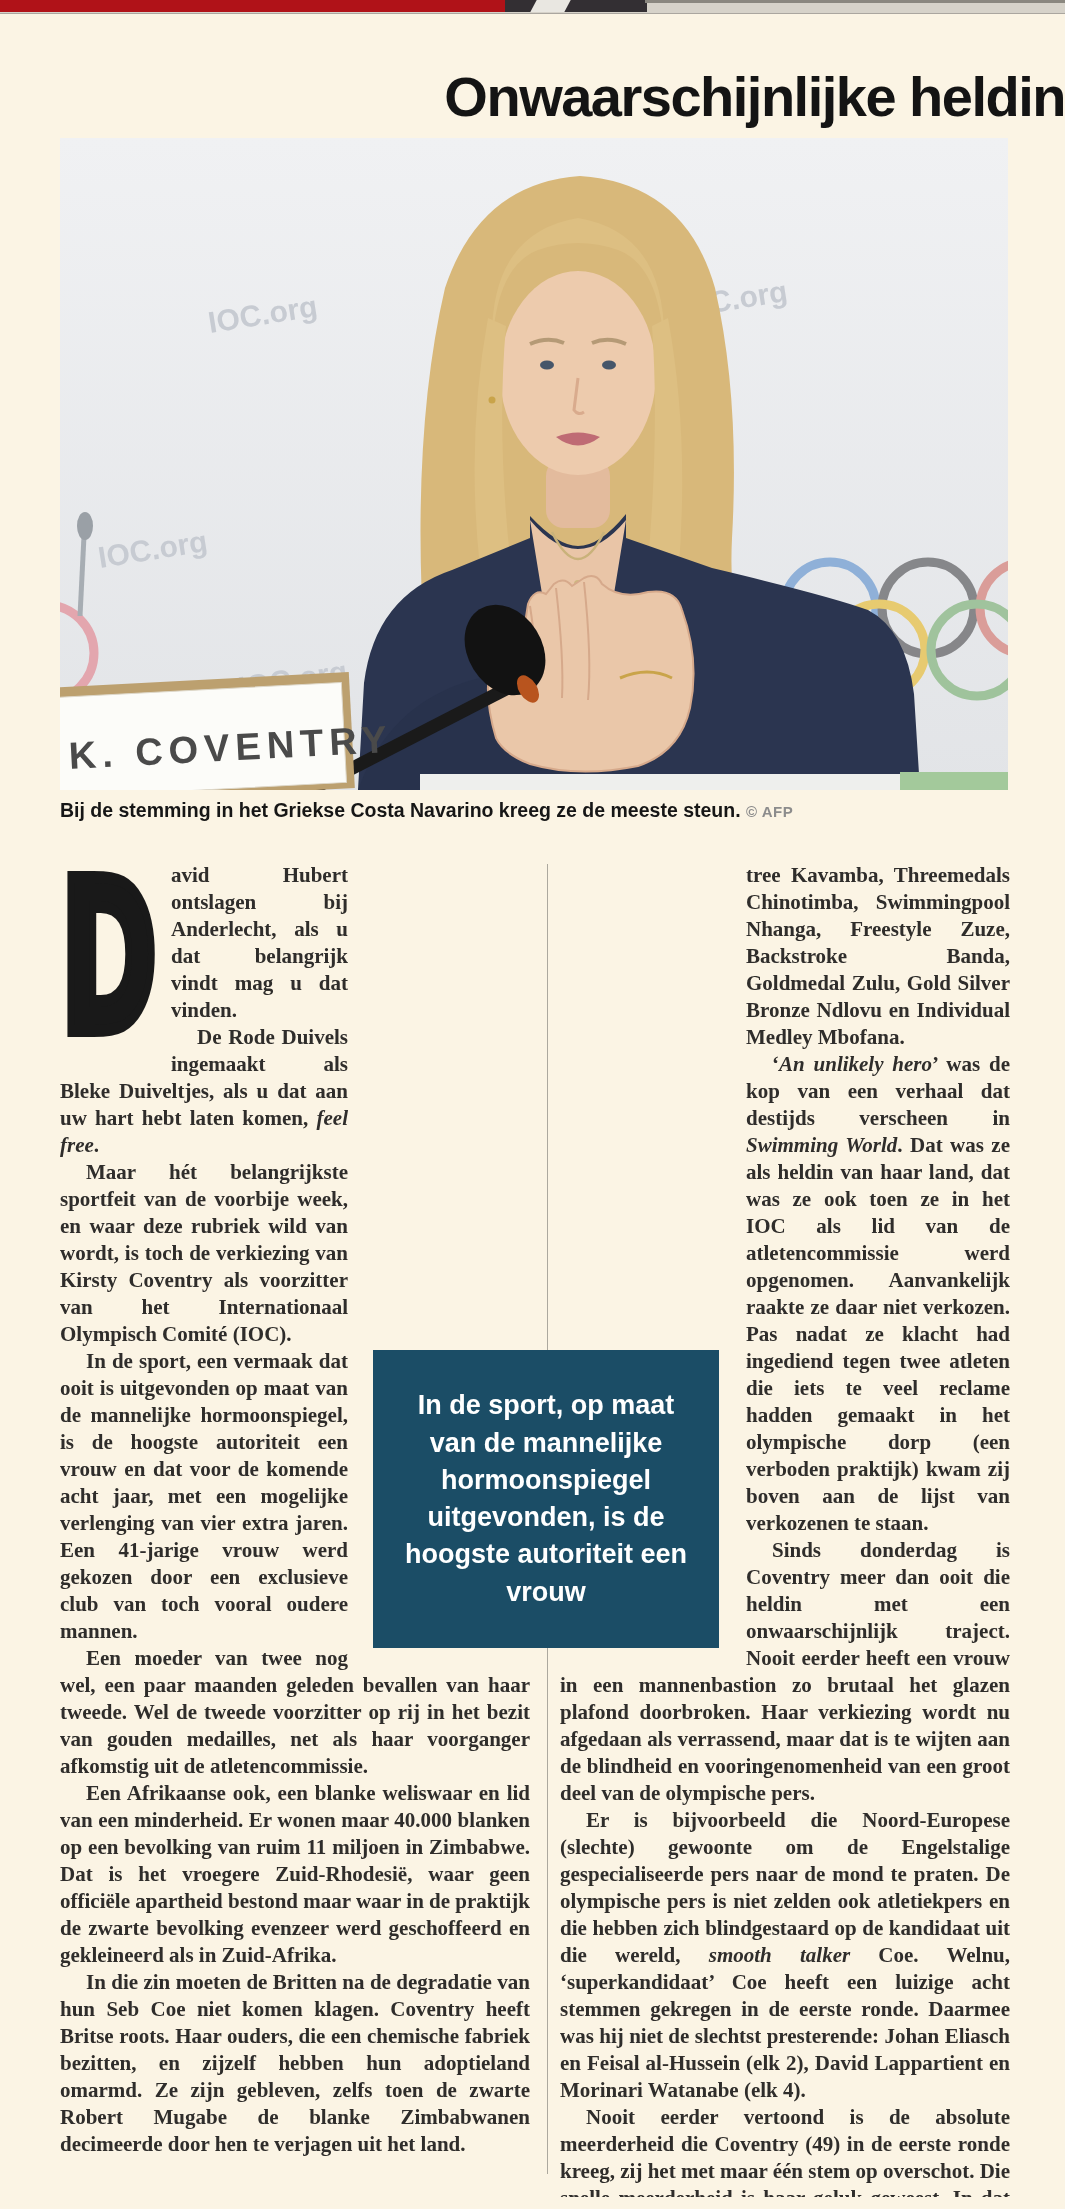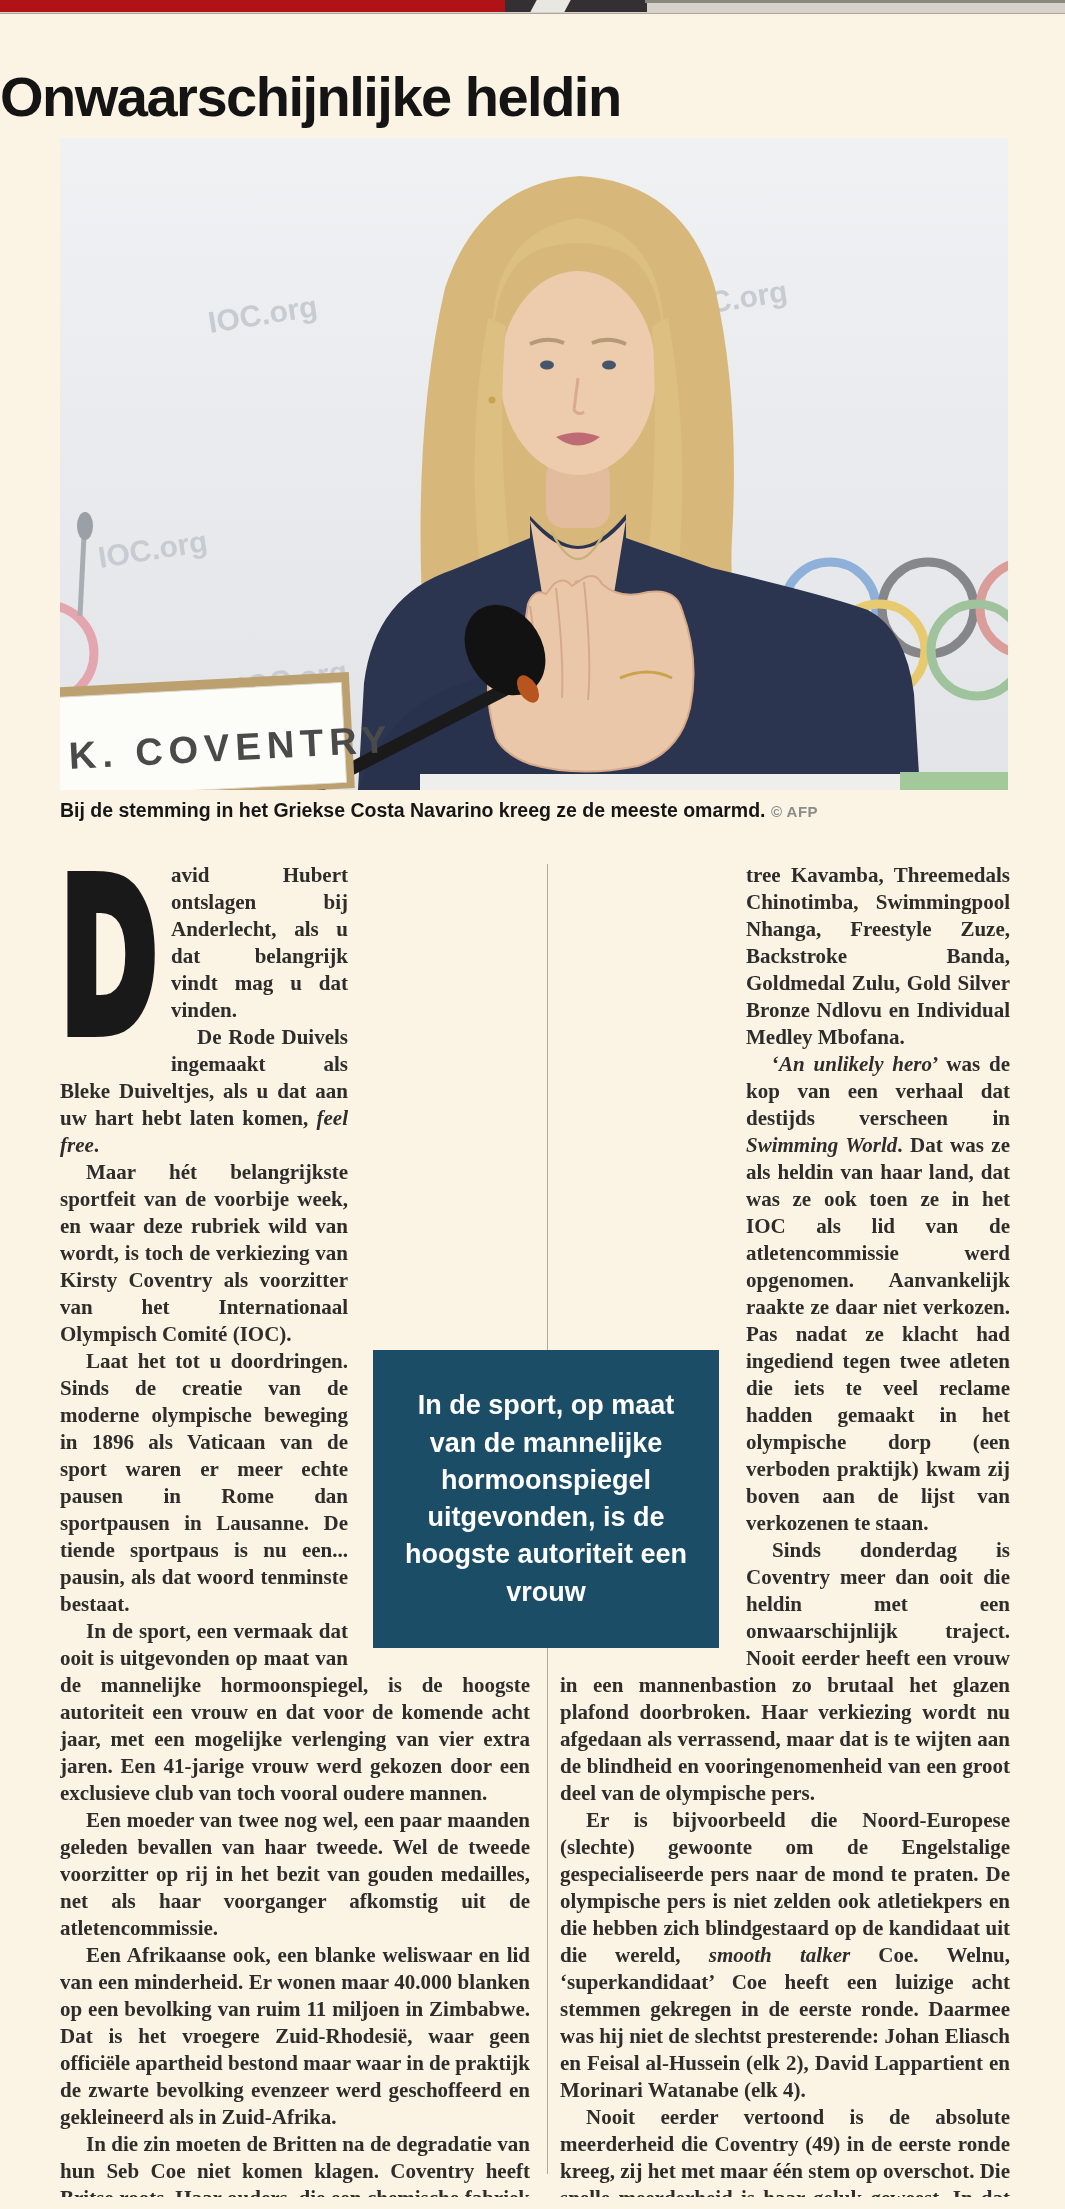--- a/index.html
+++ b/index.html
@@ -9,21 +9,21 @@
     font-family:"Liberation Serif",serif;
   }
   
   .masthead{position:absolute;top:0;left:0;width:1065px;height:13px;background:var(--strip-gray,#d6d2c9);border-bottom:1px solid #aaa69f;}
   .m-red{position:absolute;top:0;left:0;width:513px;height:12px;background:var(--strip-red,#b01218);border-radius:0 7px 7px 0;}
   .m-dark{position:absolute;top:0;left:505px;width:142px;height:12px;background:var(--strip-dark,#332f33);overflow:hidden;}
   .m-wedge{position:absolute;top:-4px;left:28px;width:34px;height:22px;background:#e9e7e1;transform:skewX(-28deg);}
   .m-grayline{position:absolute;top:0;left:645px;right:0;height:3px;background:#8a877f;}
   
   .headline{
-    position:absolute;top:26px;left:0;width:100%;text-align:left;
+    position:absolute;top:26px;left:0;width:100%;text-align:right;
     font-family:"Liberation Sans",sans-serif;font-weight:bold;
     font-size:56px;letter-spacing:-1.5px;color:#141414;
   }
   
   .photo{position:absolute;top:138px;left:60px;width:948px;height:652px;overflow:hidden;background:#e9eaed;}
   .photo svg{display:block;}
   
   .caption{
     position:absolute;top:797px;left:60px;width:948px;
     font-family:"Liberation Sans",sans-serif;font-weight:bold;
@@ -158,38 +158,37 @@
     <g transform="rotate(-3 140 600)">
       <rect x="-20" y="542" width="312" height="116" fill="#bca06f"></rect>
       <rect x="-14" y="552" width="298" height="100" fill="#fcfcf9" stroke="#ddd7c9"></rect>
       <text x="8" y="624" font-family="Liberation Sans, sans-serif" font-weight="bold" font-size="38" letter-spacing="6" fill="#4a4a4a">K. COVENTRY</text>
     </g>
   </svg>
 </div>
 
 <div class="caption">
   <div>
-    <span>Bij de stemming in het Griekse Costa Navarino kreeg ze de meeste omarmd.</span>
+    <span>Bij de stemming in het Griekse Costa Navarino kreeg ze de meeste steun.</span>
     <span class="credit">© AFP</span>
   </div>
 </div>
 
 <div class="article">
   <div class="divider"></div>
 
   <div class="col col-left">
     <div class="dropcap">
         <span>D</span>
       </div>
     <div class="spacer-q-left"></div>
 
   <p class="para">avid Hubert ontslagen bij Anderlecht, als u dat belangrijk vindt mag u dat vinden.</p>
       <p class="para">De Rode Duivels ingemaakt als Bleke Duiveltjes, als u dat aan uw hart hebt laten komen, <i>feel free</i>.</p>
       <p class="para">Maar hét belangrijkste sportfeit van de voorbije week, en waar deze rubriek wild van wordt, is toch de verkiezing van Kirsty Coventry als voorzitter van het Internationaal Olympisch Comité (IOC).</p>
-      <p class="para">Laat het tot u doordringen. Sinds de creatie van de moderne olympische beweging in 1896 als Vaticaan van de sport waren er meer echte pausen in Rome dan sportpausen in Lausanne. De tiende sportpaus is nu een... pausin, als dat woord tenminste bestaat.</p>
       <p class="para">In de sport, een vermaak dat ooit is uitgevonden op maat van de mannelijke hormoonspiegel, is de hoogste autoriteit een vrouw en dat voor de komende acht jaar, met een mogelijke verlenging van vier extra jaren. Een 41-jarige vrouw werd gekozen door een exclusieve club van toch vooral oudere mannen.</p>
       <p class="para">Een moeder van twee nog wel, een paar maanden geleden bevallen van haar tweede. Wel de tweede voorzitter op rij in het bezit van gouden medailles, net als haar voorganger afkomstig uit de atletencommissie.</p>
       <p class="para">Een Afrikaanse ook, een blanke weliswaar en lid van een minderheid. Er wonen maar 40.000 blanken op een bevolking van ruim 11 miljoen in Zimbabwe. Dat is het vroegere Zuid-Rhodesië, waar geen officiële apartheid bestond maar waar in de praktijk de zwarte bevolking evenzeer werd geschoffeerd en gekleineerd als in Zuid-Afrika.</p>
       <p class="para">In die zin moeten de Britten na de degradatie van hun Seb Coe niet komen klagen. Coventry heeft Britse roots. Haar ouders, die een chemische fabriek bezitten, en zijzelf hebben hun adoptieland omarmd. Ze zijn gebleven, zelfs toen de zwarte Robert Mugabe de blanke Zimbabwanen decimeerde door hen te verjagen uit het land.</p>
     </div>
 
   <div class="col col-right">
     <div class="spacer-q-right"></div>
 
   <p class="para">tree Kavamba, Threemedals Chinotimba, Swimmingpool Nhanga, Freestyle Zuze, Backstroke Banda, Goldmedal Zulu, Gold Silver Bronze Ndlovu en Individual Medley Mbofana.</p>

